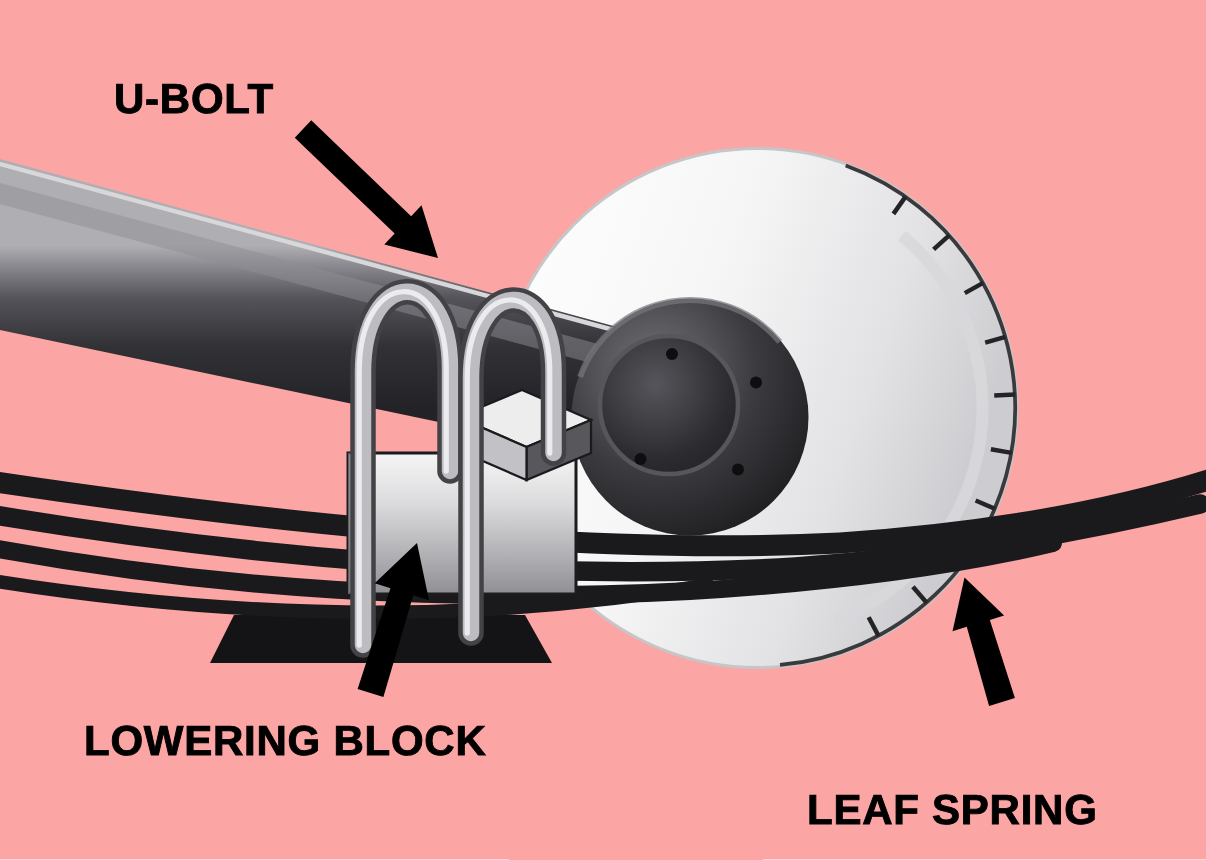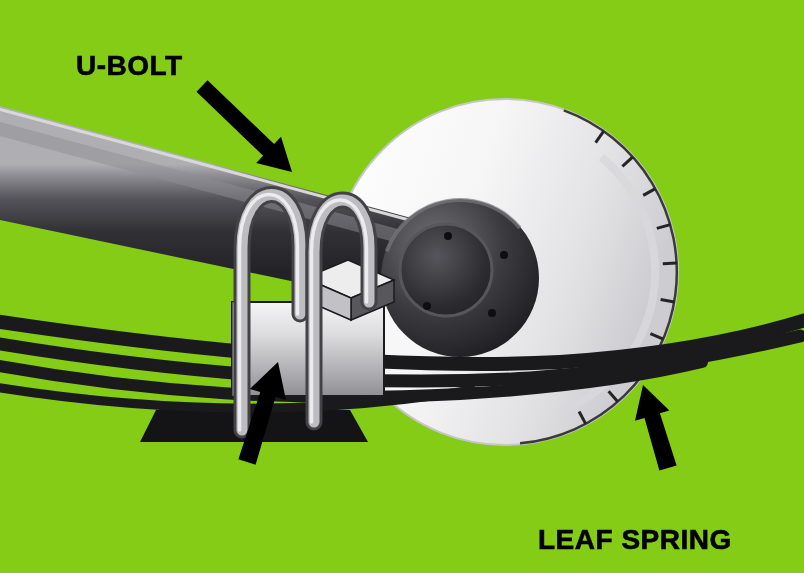--- a/index.html
+++ b/index.html
@@ -8,21 +8,21 @@
     background: #ffffff;
     width: 804px;
     height: 573px;
     overflow: hidden;
     font-family: "Liberation Sans", sans-serif;
   }
   .canvas {
     position: relative;
     width: 804px;
     height: 573px;
-    background: #84cc16;
+    background: #fca5a5;
   }
   .canvas svg {
     position: absolute;
     left: 0;
     top: 0;
   }
   .label {
     position: absolute;
     color: #000000;
     font-weight: 700;
@@ -143,16 +143,17 @@
 
     <g>
       <polygon fill="#000000" points="196.5,91.8 263.1,155.7 256.2,163.0 292,172 281,136.8 274.1,144.1 207.5,80.2"></polygon>
       <polygon fill="#000000" points="238.4,459.3 260.3,392.1 249.8,388.9 278,362 286,400.1 275.5,396.9 255.6,464.7"></polygon>
       <polygon fill="#000000" points="659.4,470.6 644.5,417.9 635,420.8 643,385 669.4,410.4 659.9,413.3 676.6,465.4"></polygon>
     </g>
   </svg>
 
   <div class="label label-ubolt">U-BOLT</div>
 
+  <div class="label label-block">LOWERING BLOCK</div>
 
   <div class="label label-spring">LEAF SPRING</div>
 
 </div>
 
 </body></html>

